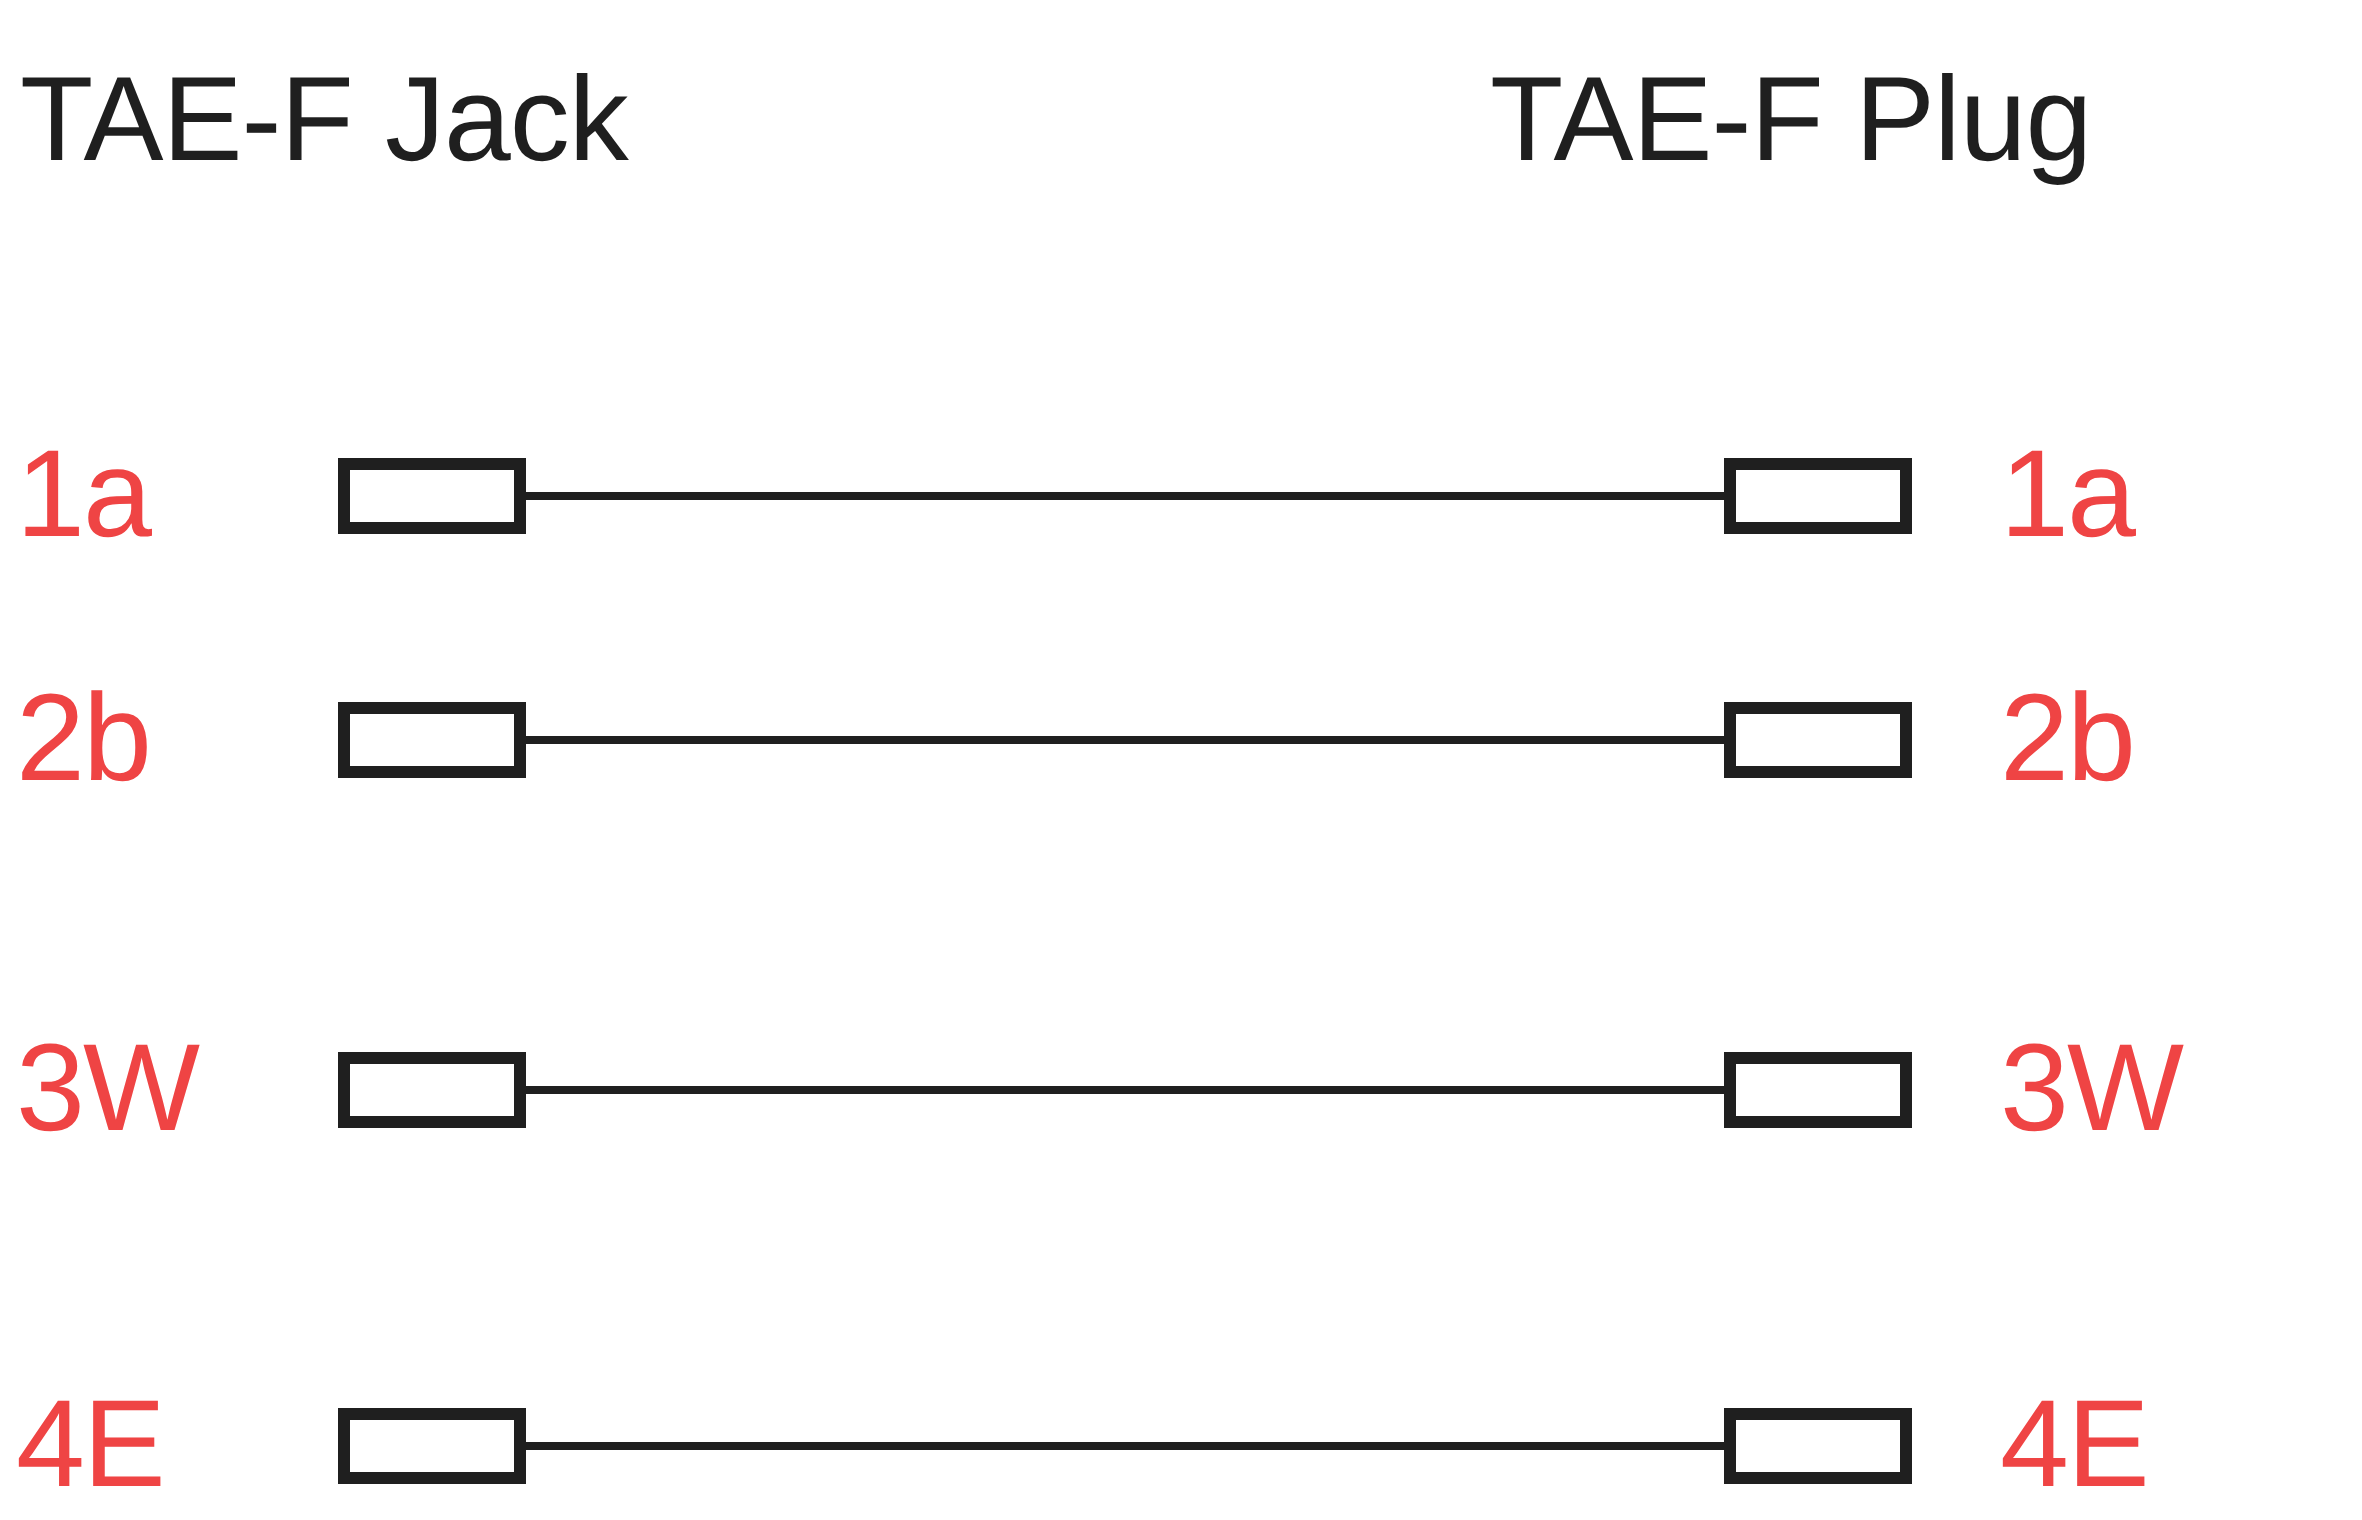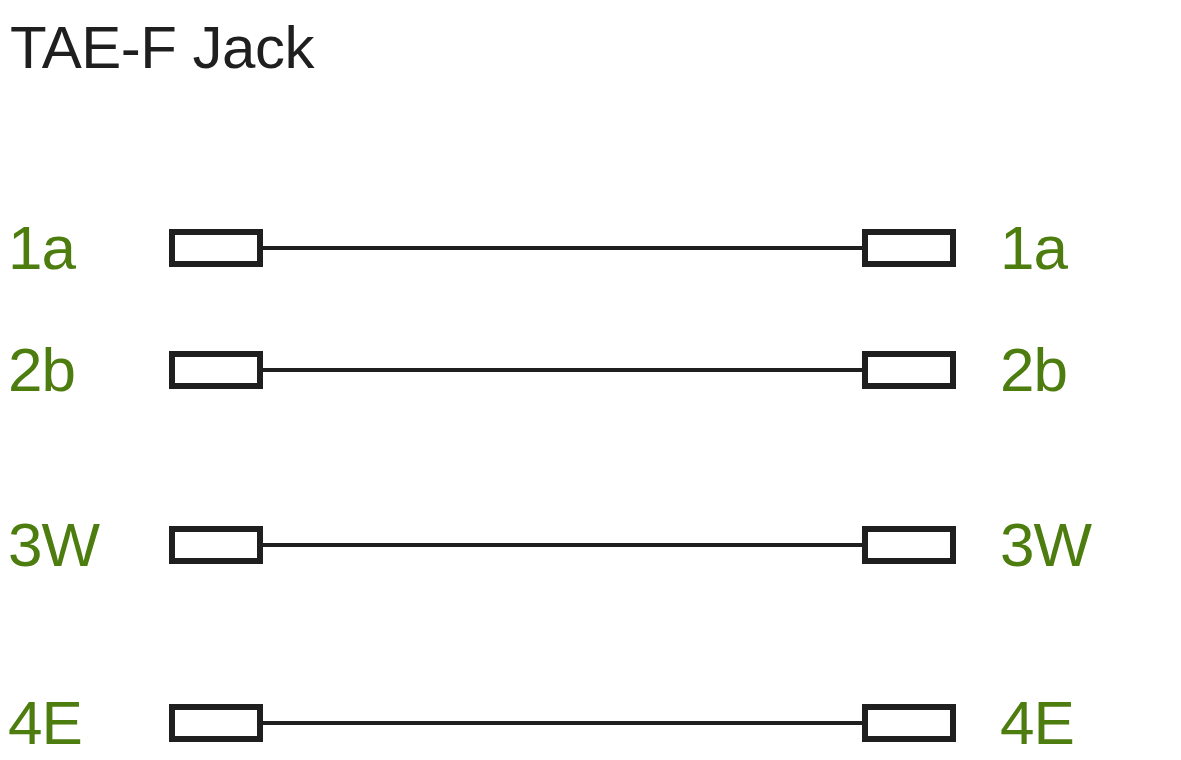--- a/index.html
+++ b/index.html
@@ -15,21 +15,21 @@
     position: relative;
     width: 1181px;
     height: 760px;
     background: #ffffff;
     overflow: hidden;
   }
 
   
   .column-header {
     position: absolute;
-    top: 12px;
+    top: 24px;
     font-size: 60px;
     line-height: 72px;
     color: #1f1f1f;
     white-space: nowrap;
     letter-spacing: -0.5px;
   }
   .column-header.left  { left: 10px; }
   .column-header.right { left: 745px; }
 
   
@@ -41,21 +41,21 @@
   }
 
   .pin-label {
     position: absolute;
     top: 0;
     height: 80px;
     display: flex;
     align-items: center;
     font-size: 62px;
     line-height: 1;
-    color: #4d7c0f;
+    color: #ef4444;
     white-space: nowrap;
     letter-spacing: -1px;
   }
   .pin-label.left  { left: 8px; }
   .pin-label.right { left: 1000px; }
 
   
   .terminal {
     position: absolute;
     top: 21px;
@@ -78,20 +78,21 @@
     background: #1f1f1f;
   }
 </style>
 </head>
 <body>
 
 <div id="diagram-root">
 
   <div class="column-header left">TAE-F Jack</div>
 
+  <div class="column-header right">TAE-F Plug</div>
 
   <div class="wire-row" style="top:208px;">
     <div class="pin-label left">1a</div>
     <div class="terminal left"></div>
     <div class="conductor"></div>
     <div class="terminal right"></div>
     <div class="pin-label right">1a</div>
   </div>
 
   <div class="wire-row" style="top:330px;">

